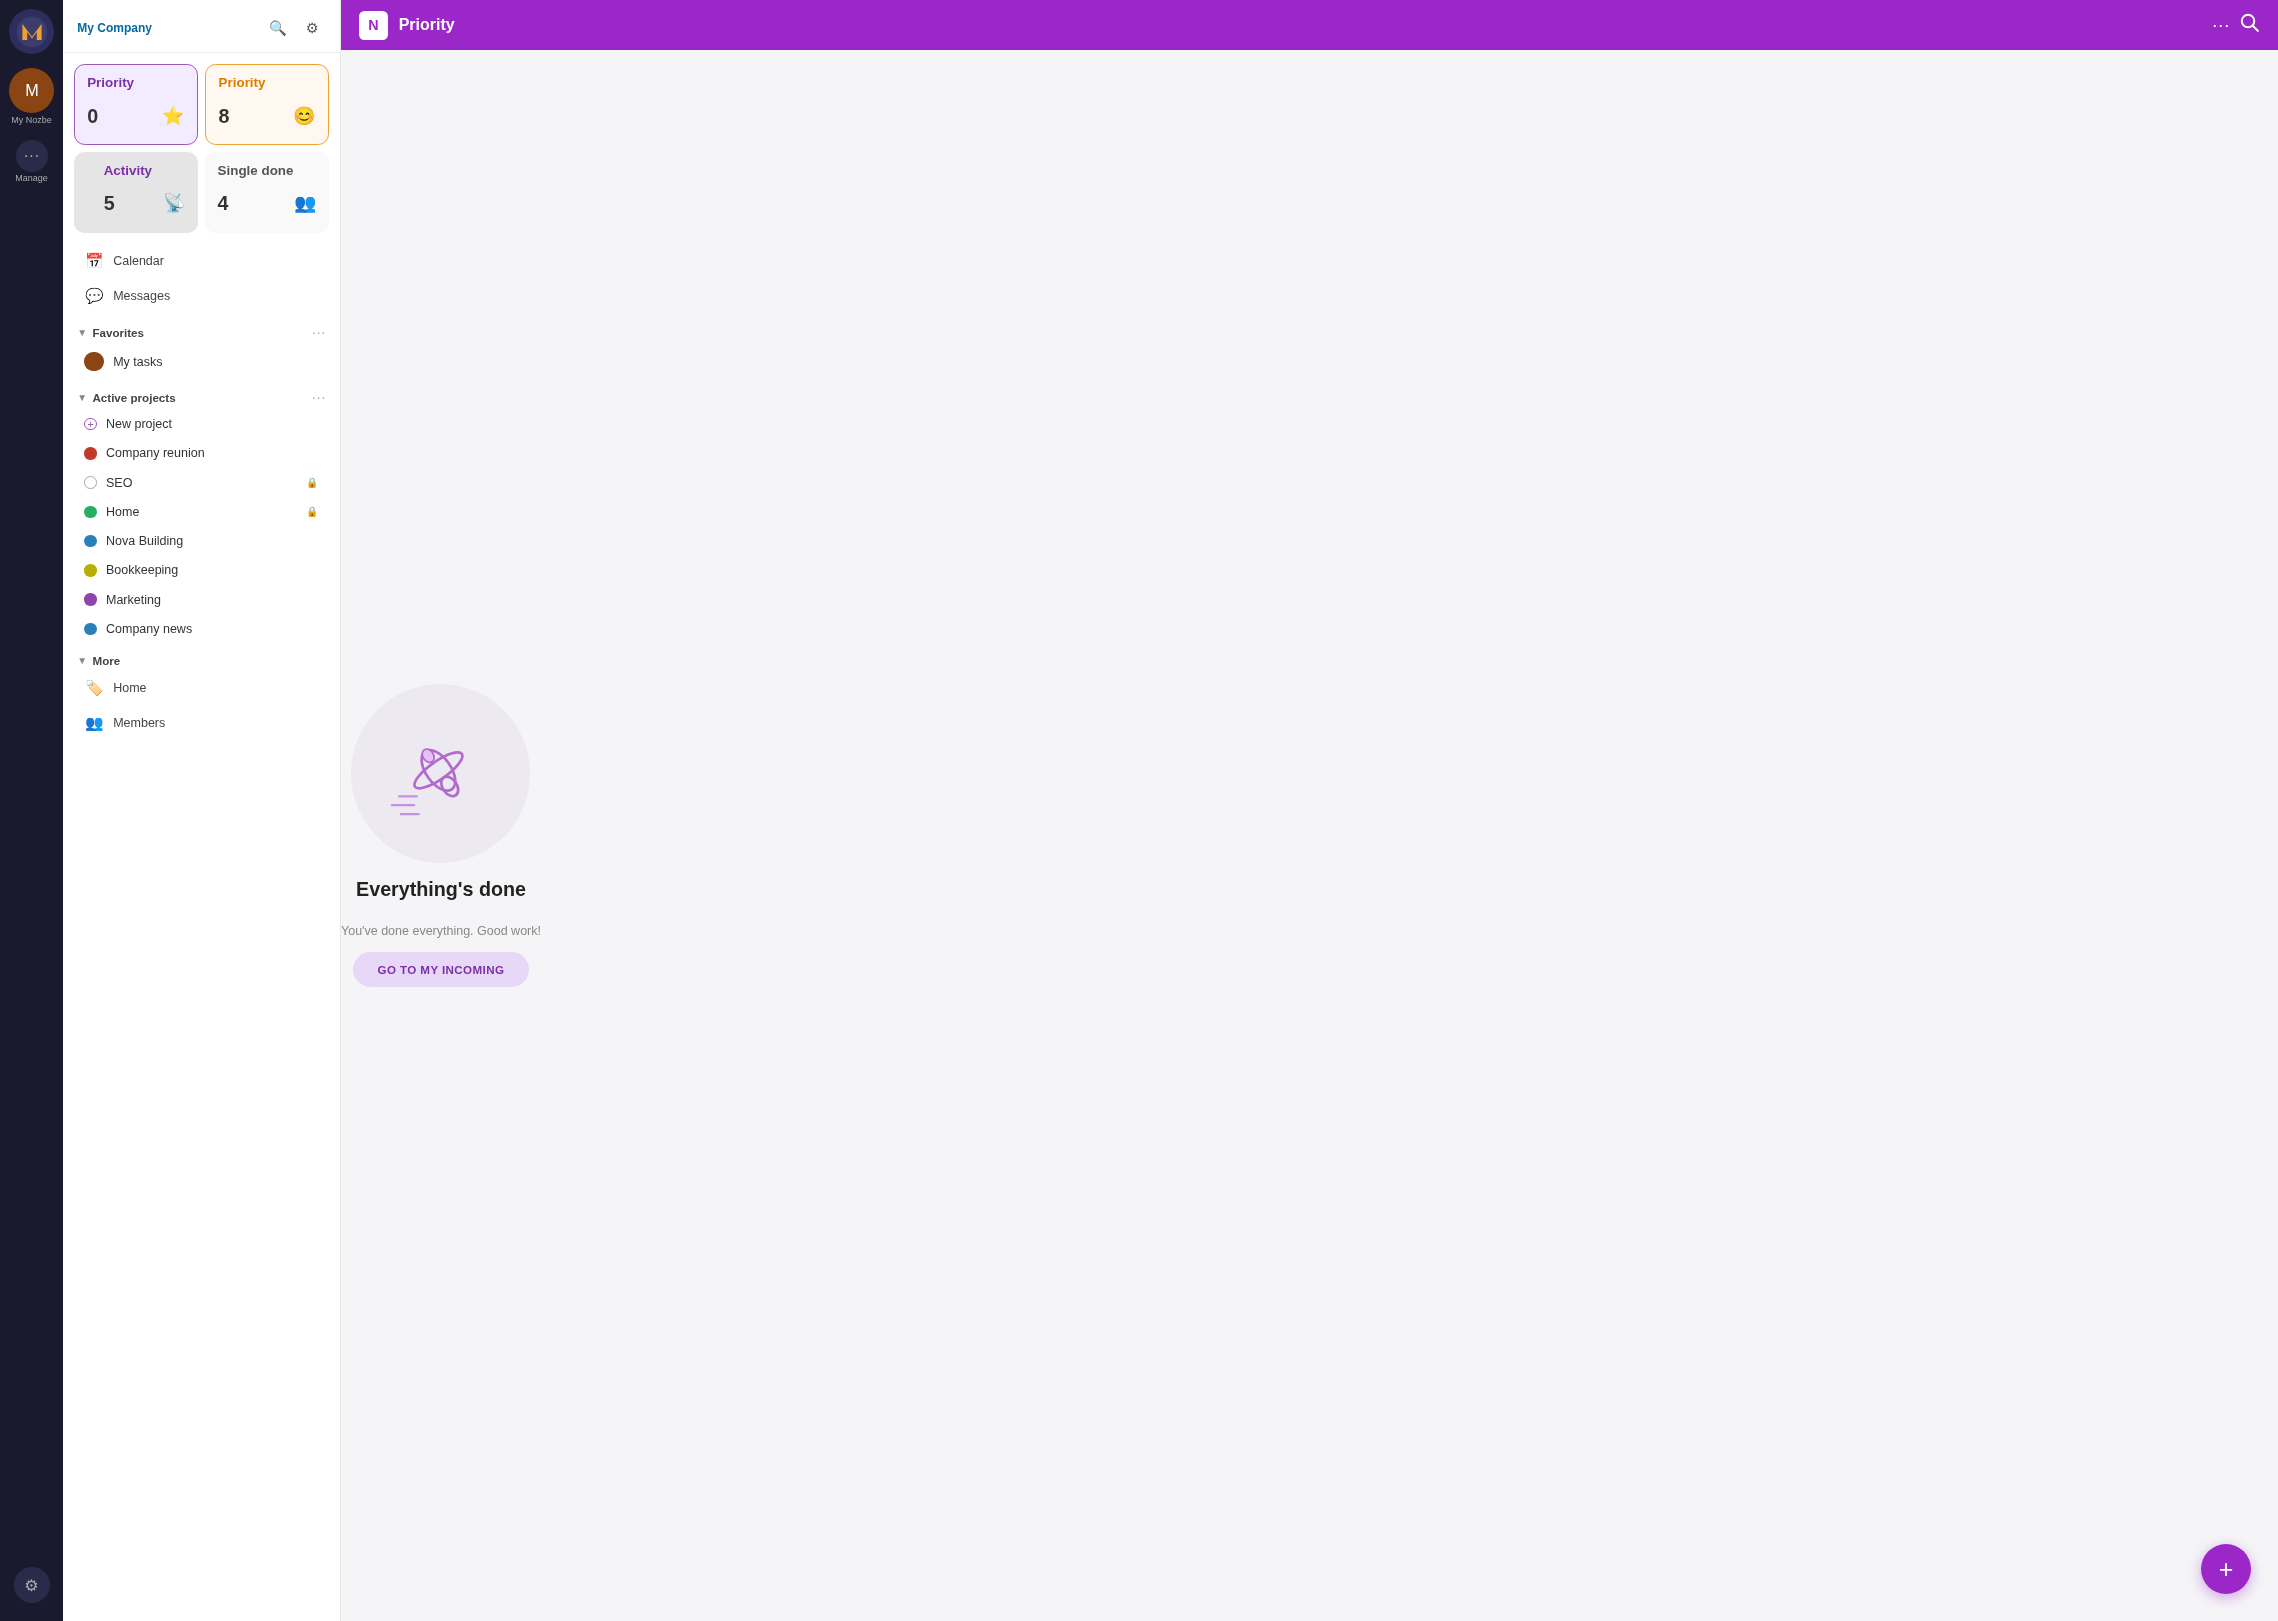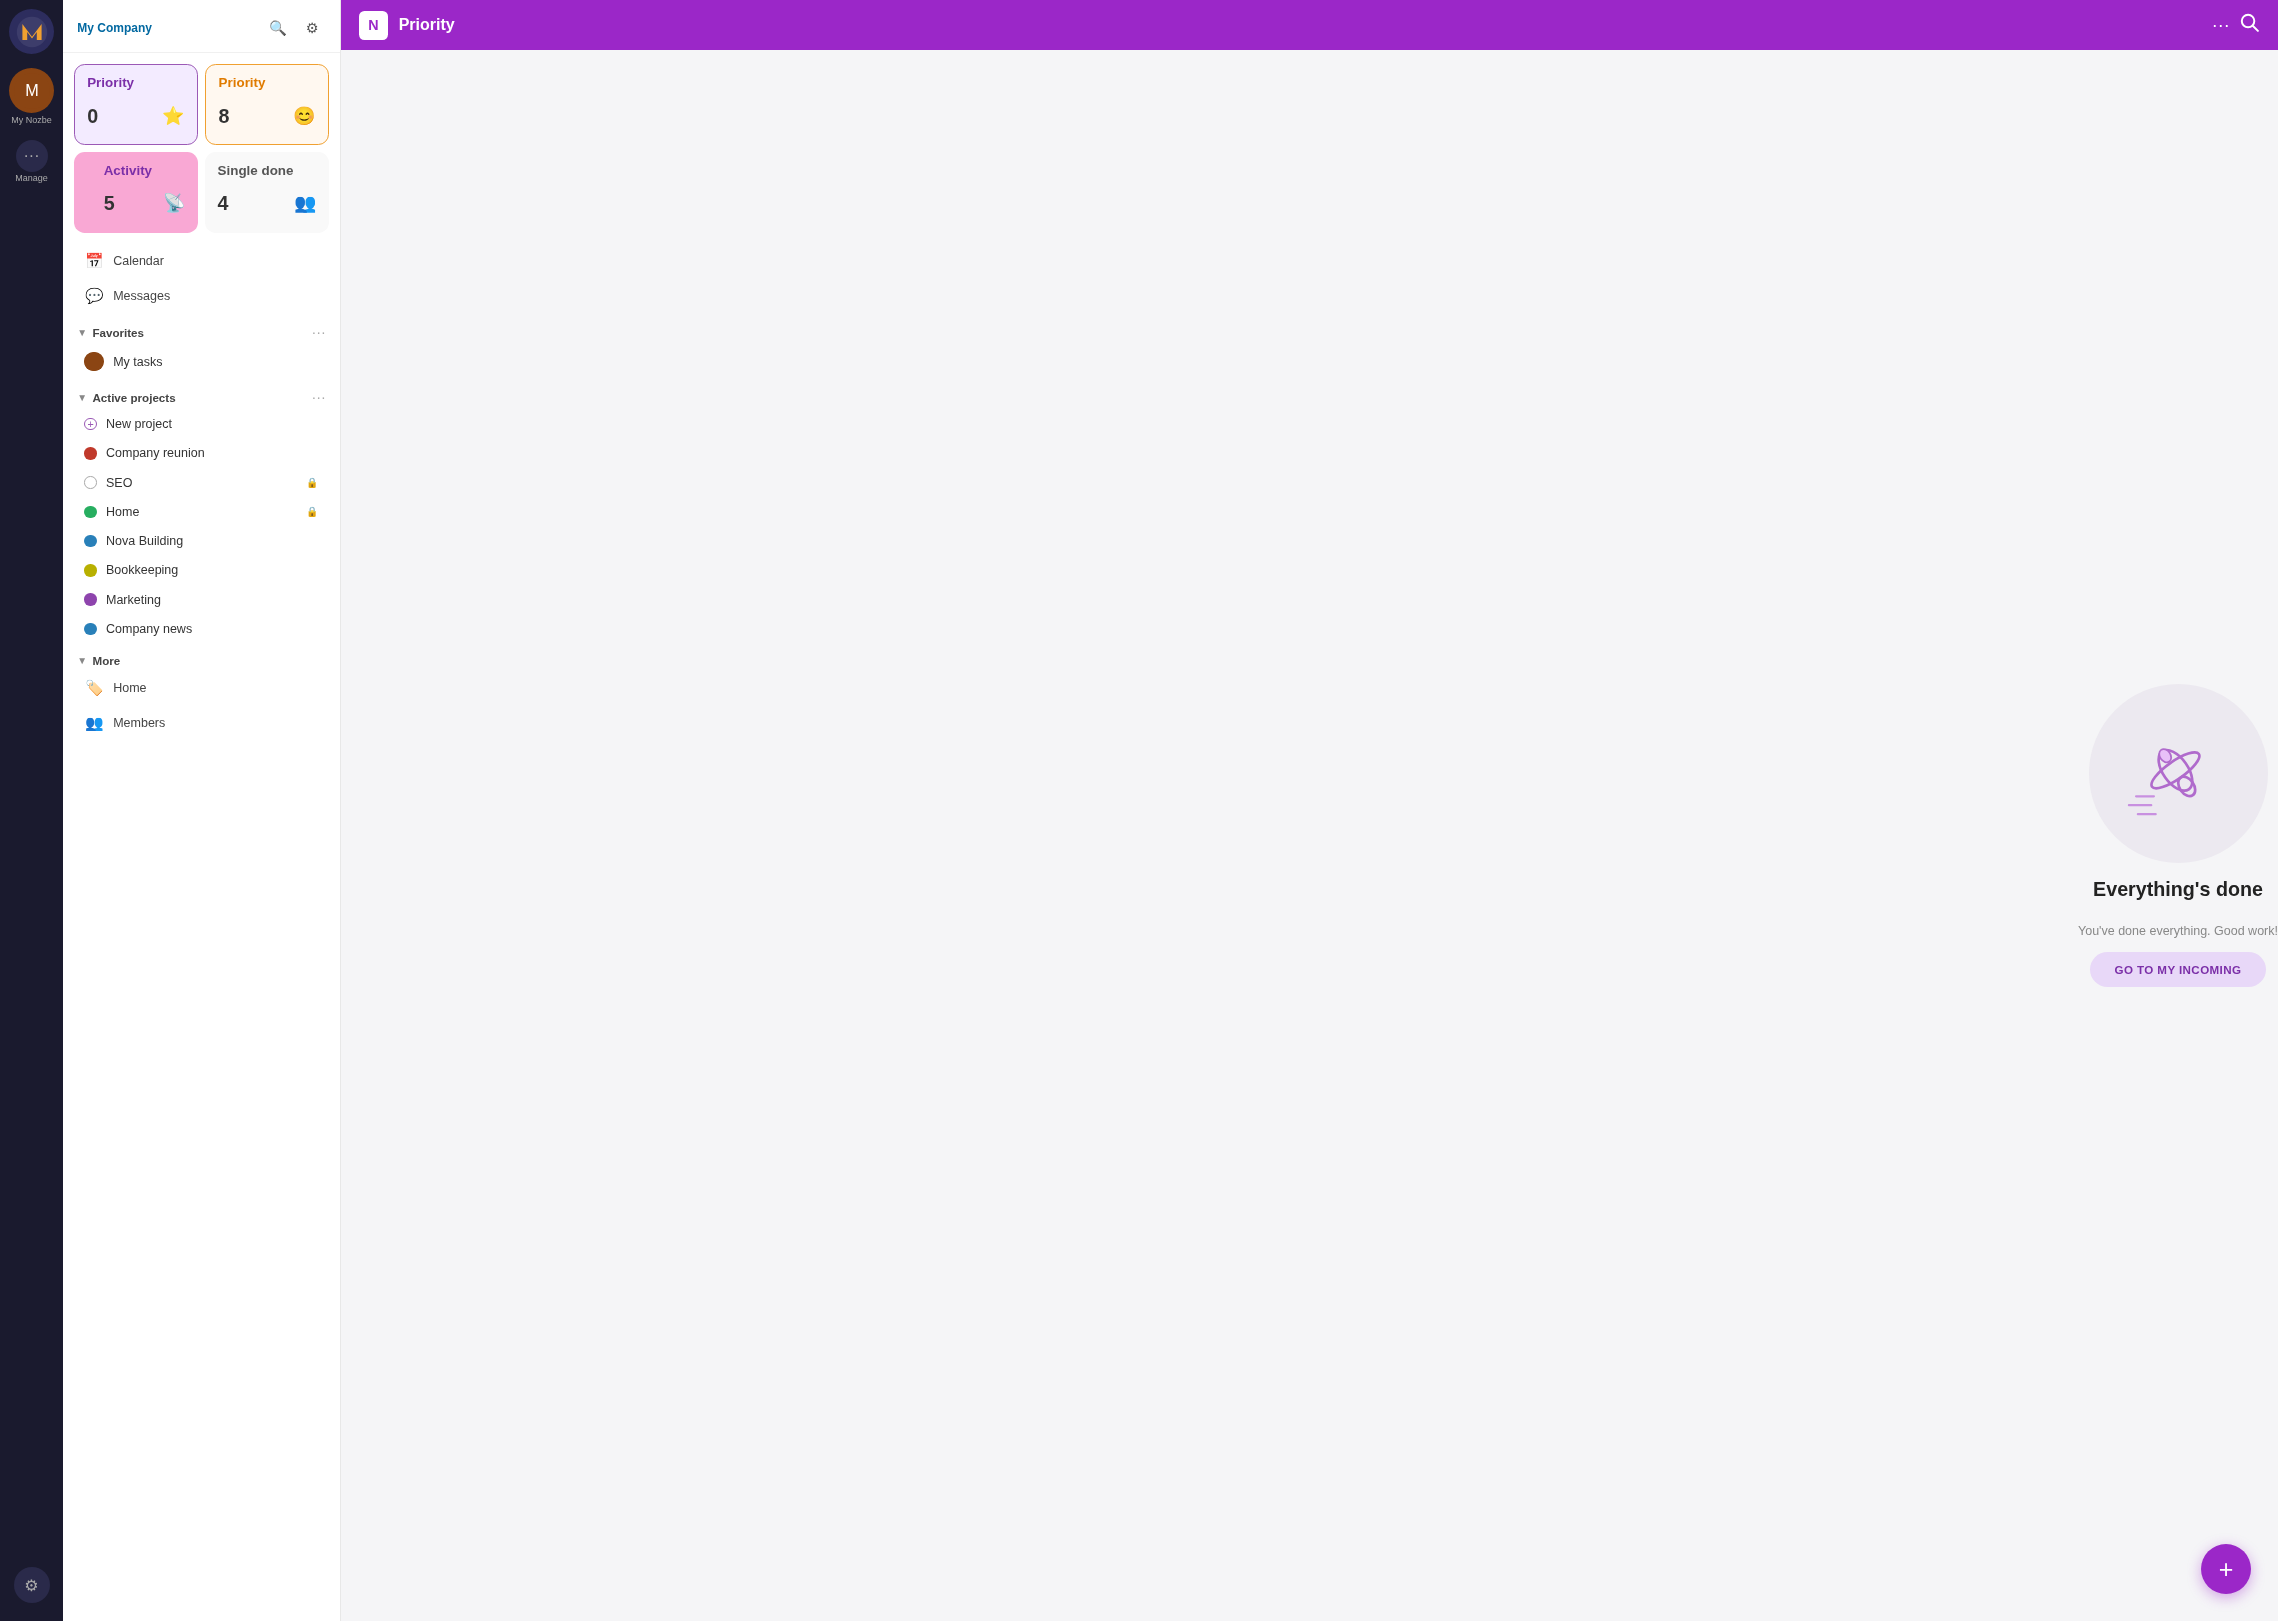--- a/index.html
+++ b/index.html
@@ -143,21 +143,21 @@
     }
     .tile-priority {
       background: #f3ebff;
       border: 1.8px solid #9b59b6;
     }
     .tile-incoming {
       background: #fff8f0;
       border: 1.8px solid #f0a030;
     }
     .tile-activity {
-      background: #f9a8d4;
+      background: #e5e5e5;
       padding-left: 30px;
     }
     .tile-single {
       background: #f9f9f9;
     }
     .tile-label {
       font-size: 13.4px;
       font-weight: 600;
       margin-bottom: 14.3px;
     }
@@ -314,21 +314,21 @@
       color: white;
       font-size: 18px;
       cursor: pointer;
       margin-left: auto;
     }
 
     
     .content {
       flex: 1;
       display: flex;
-      align-items: flex-end;
+      align-items: flex-start;
       justify-content: center;
       background: #f5f5f7;
       flex-direction: column;
       gap: 18px;
     }
 
     
     .empty-state {
       display: flex;
       flex-direction: column;

